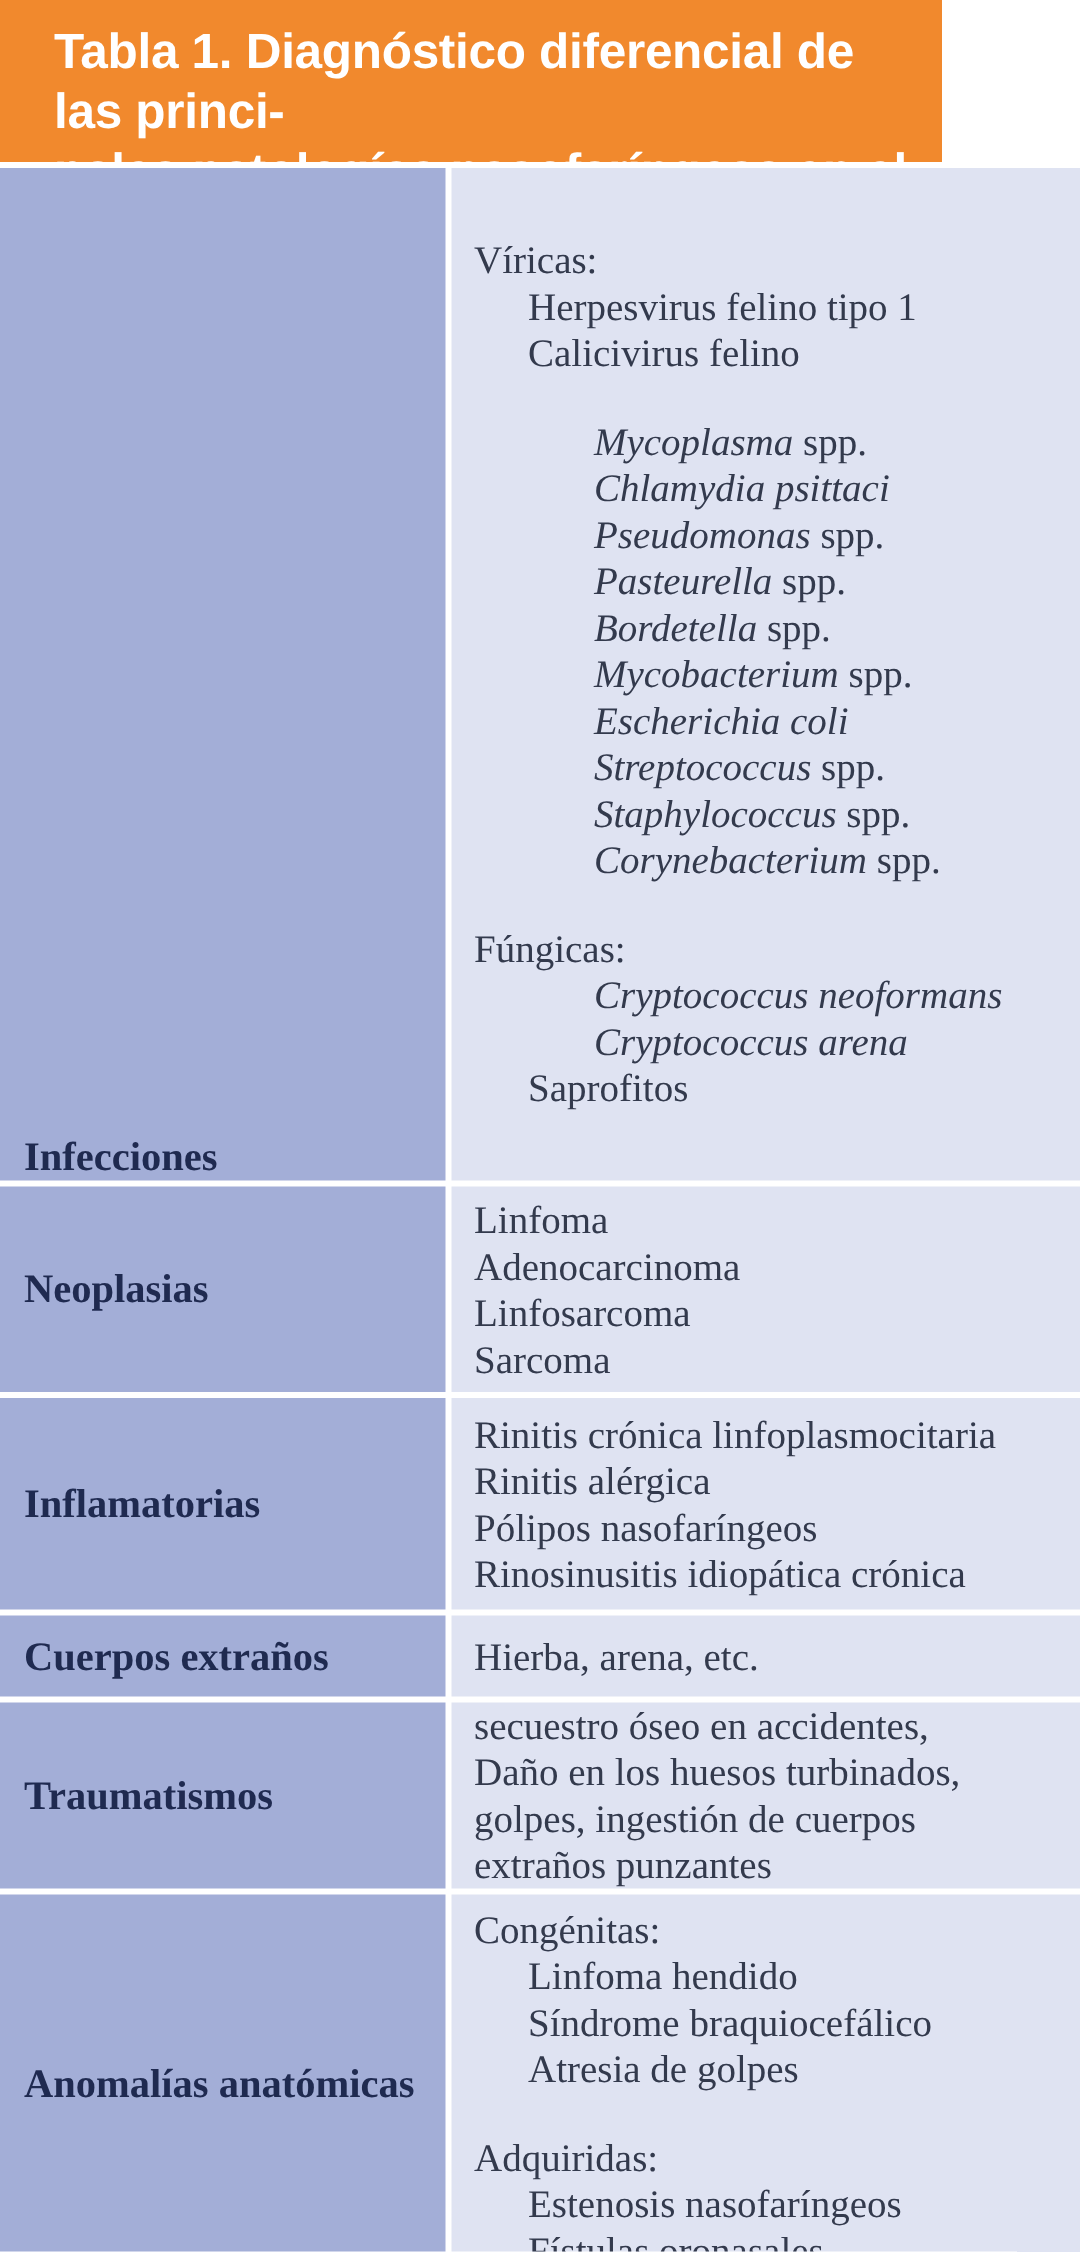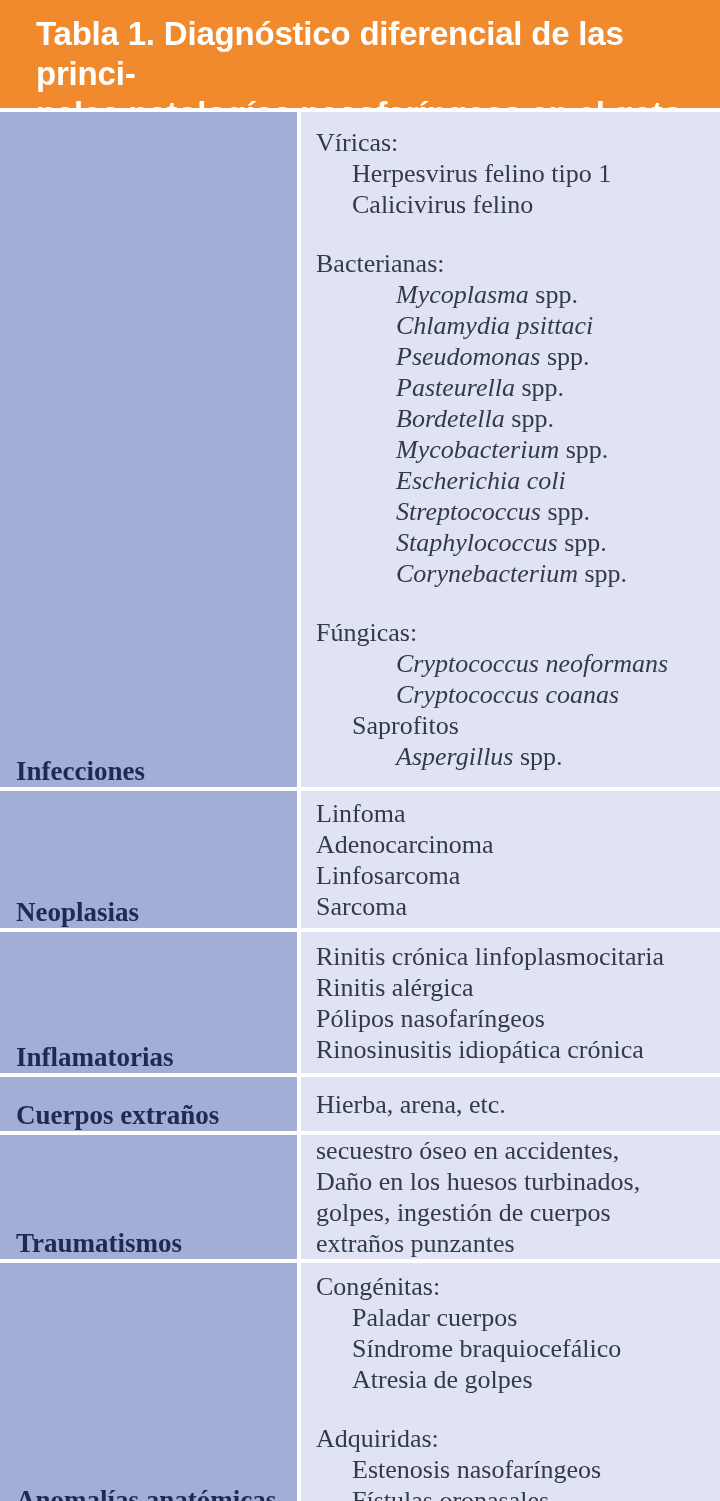--- a/index.html
+++ b/index.html
@@ -10,35 +10,35 @@
     --body-color:#333A4D;
     --title-color:#FFFFFF;
   }
   *{margin:0;padding:0;box-sizing:border-box;}
   html,body{width:720px;}
   body{
     width:720px;height:1501px;overflow:hidden;background:#FFFFFF;
     font-family:"Liberation Serif", serif;
   }
   .title-bar{
-    width:720px;height:108px;background:var(--orange);
+    width:628px;height:108px;background:var(--orange);
     padding:14px 20px 0 36px;
   }
   .title-bar h1{
     font-family:"Liberation Sans", sans-serif;
     font-weight:bold;color:var(--title-color);
     font-size:33px;line-height:40px;letter-spacing:-0.2px;
   }
   .rows{
     display:flex;flex-direction:column;row-gap:4px;margin-top:4px;background:#FFFFFF;
   }
   .row{display:flex;column-gap:4px;background:#FFFFFF;}
   .cell-left{
     width:297px;flex:0 0 297px;background:var(--left-bg);
-    display:flex;align-items:flex-end;padding-left:16px;
+    display:flex;align-items:center;padding-left:16px;
   }
   .cell-left.label-top{align-items:flex-end;padding-top:44px;}
   .category-label{
     font-weight:bold;color:var(--label-color);
     font-size:27px;line-height:31px;
   }
   .cell-right{
     flex:1;background:var(--right-bg);
     display:flex;flex-direction:column;justify-content:center;
     padding-left:15px;padding-right:10px;
@@ -69,37 +69,35 @@
 <div class="rows" id="rows">
     <div class="row">
       <div class="cell-left label-top">
         <span class="category-label">Infecciones</span>
       </div>
       <div class="cell-right">
         <div class="line"><span>Víricas:</span></div>
         <div class="line indent"><span>Herpesvirus felino tipo 1</span></div>
         <div class="line indent"><span>Calicivirus felino</span></div>
         <div class="spacer"></div>
-        <div class="line"><span>Bacterianas:</span></div>
         <div class="line indent"><i>Mycoplasma</i><span> spp.</span></div>
         <div class="line indent"><i>Chlamydia psittaci</i></div>
         <div class="line indent"><i>Pseudomonas</i><span> spp.</span></div>
         <div class="line indent"><i>Pasteurella</i><span> spp.</span></div>
         <div class="line indent"><i>Bordetella</i><span> spp.</span></div>
         <div class="line indent"><i>Mycobacterium</i><span> spp.</span></div>
         <div class="line indent"><i>Escherichia coli</i></div>
         <div class="line indent"><i>Streptococcus</i><span> spp.</span></div>
         <div class="line indent"><i>Staphylococcus</i><span> spp.</span></div>
         <div class="line indent"><i>Corynebacterium</i><span> spp.</span></div>
         <div class="spacer"></div>
         <div class="line"><span>Fúngicas:</span></div>
         <div class="line indent"><i>Cryptococcus neoformans</i></div>
-        <div class="line indent"><i>Cryptococcus coanas</i></div>
+        <div class="line indent"><i>Cryptococcus arena</i></div>
         <div class="line indent"><span>Saprofitos</span></div>
-        <div class="line indent"><i>Aspergillus</i><span> spp.</span></div>
       </div>
     </div>
     <div class="row">
       <div class="cell-left">
         <span class="category-label">Neoplasias</span>
       </div>
       <div class="cell-right">
         <div class="line"><span>Linfoma</span></div>
         <div class="line"><span>Adenocarcinoma</span></div>
         <div class="line"><span>Linfosarcoma</span></div>
@@ -135,21 +133,21 @@
         <div class="line"><span>golpes, ingestión de cuerpos</span></div>
         <div class="line"><span>extraños punzantes</span></div>
       </div>
     </div>
     <div class="row">
       <div class="cell-left">
         <span class="category-label">Anomalías anatómicas</span>
       </div>
       <div class="cell-right content-top">
         <div class="line"><span>Congénitas:</span></div>
-        <div class="line indent"><span>Paladar cuerpos</span></div>
+        <div class="line indent"><span>Linfoma hendido</span></div>
         <div class="line indent"><span>Síndrome braquiocefálico</span></div>
         <div class="line indent"><span>Atresia de golpes</span></div>
         <div class="spacer"></div>
         <div class="line"><span>Adquiridas:</span></div>
         <div class="line indent"><span>Estenosis nasofaríngeos</span></div>
         <div class="line indent"><span>Fístulas oronasales</span></div>
       </div>
     </div>
   </div>
 

